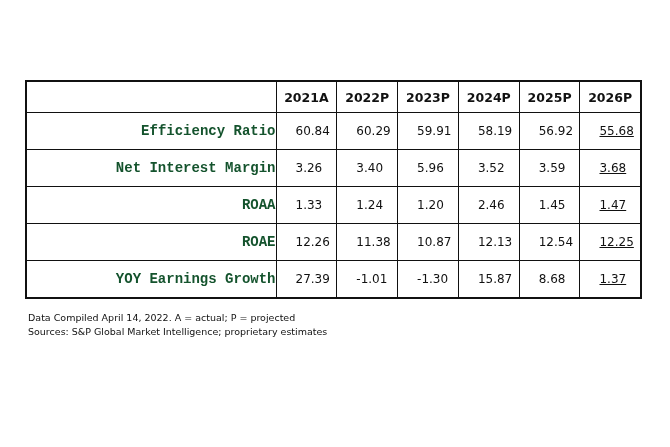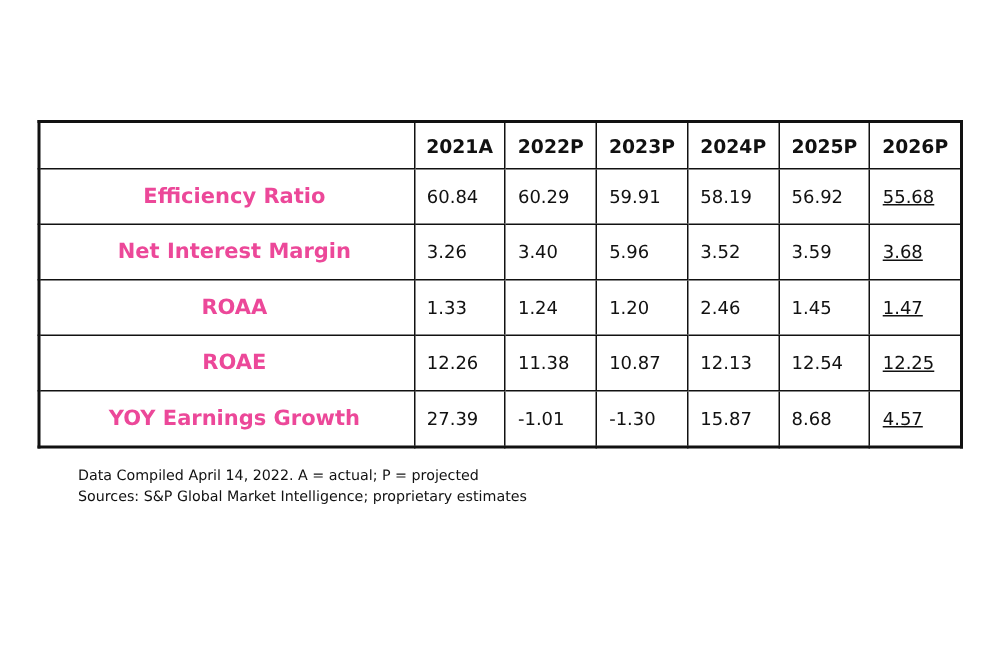--- a/index.html
+++ b/index.html
@@ -71,49 +71,50 @@
     border-right: none;
   }
   table.metrics thead th.yrhead.first {
     border-left: 1px solid #111111;
     margin-top: 16px;
   }
   table.metrics tbody td.rowlabel {
     font-size: 14px;
     font-weight: 700;
     padding-left: 10px;
-    text-align: center;
-    color: #ec4899;
+    text-align: right;
+    color: #14532d;
     border-left: none;
+    font-family: Liberation Mono, monospace;
   }
   table.metrics tbody td.val {
     font-size: 12px;
     font-weight: 400;
-    padding-left: 8px;
+    padding-left: 19px;
     text-align: left;
     color: #111111;
     border-right: none;
   }
   table.metrics tbody td.val.last {
     border-right: none;
     text-decoration: underline;
   }
   table.metrics tbody tr:last-child td {
     border-bottom: none;
   }
   .footnotes {
     position: absolute;
     left: 28px;
     top: 311px;
     font-size: 9.5px;
     line-height: 13.5px;
     color: #111111;
     font-weight: 400;
   }
-  .footnotes div { white-space: nowrap; margin-left: 24px; }
+  .footnotes div { white-space: nowrap; }
 </style>
 </head>
 <body>
 
 <div id="page">
 
 
   <div class="table-wrap">
     <table class="metrics">
       <colgroup>
@@ -173,21 +174,21 @@
           <td class="val">12.54</td>
           <td class="val last">12.25</td>
         </tr>
         <tr>
           <td class="rowlabel">YOY Earnings Growth</td>
           <td class="val">27.39</td>
           <td class="val">-1.01</td>
           <td class="val">-1.30</td>
           <td class="val">15.87</td>
           <td class="val">8.68</td>
-          <td class="val last">4.57</td>
+          <td class="val last">1.37</td>
         </tr>
       </tbody>
     </table>
   </div>
 
   <div class="footnotes">
     <div>Data Compiled April 14, 2022. A = actual; P = projected</div>
     <div>Sources: S&amp;P Global Market Intelligence; proprietary estimates</div>
   </div>
 

